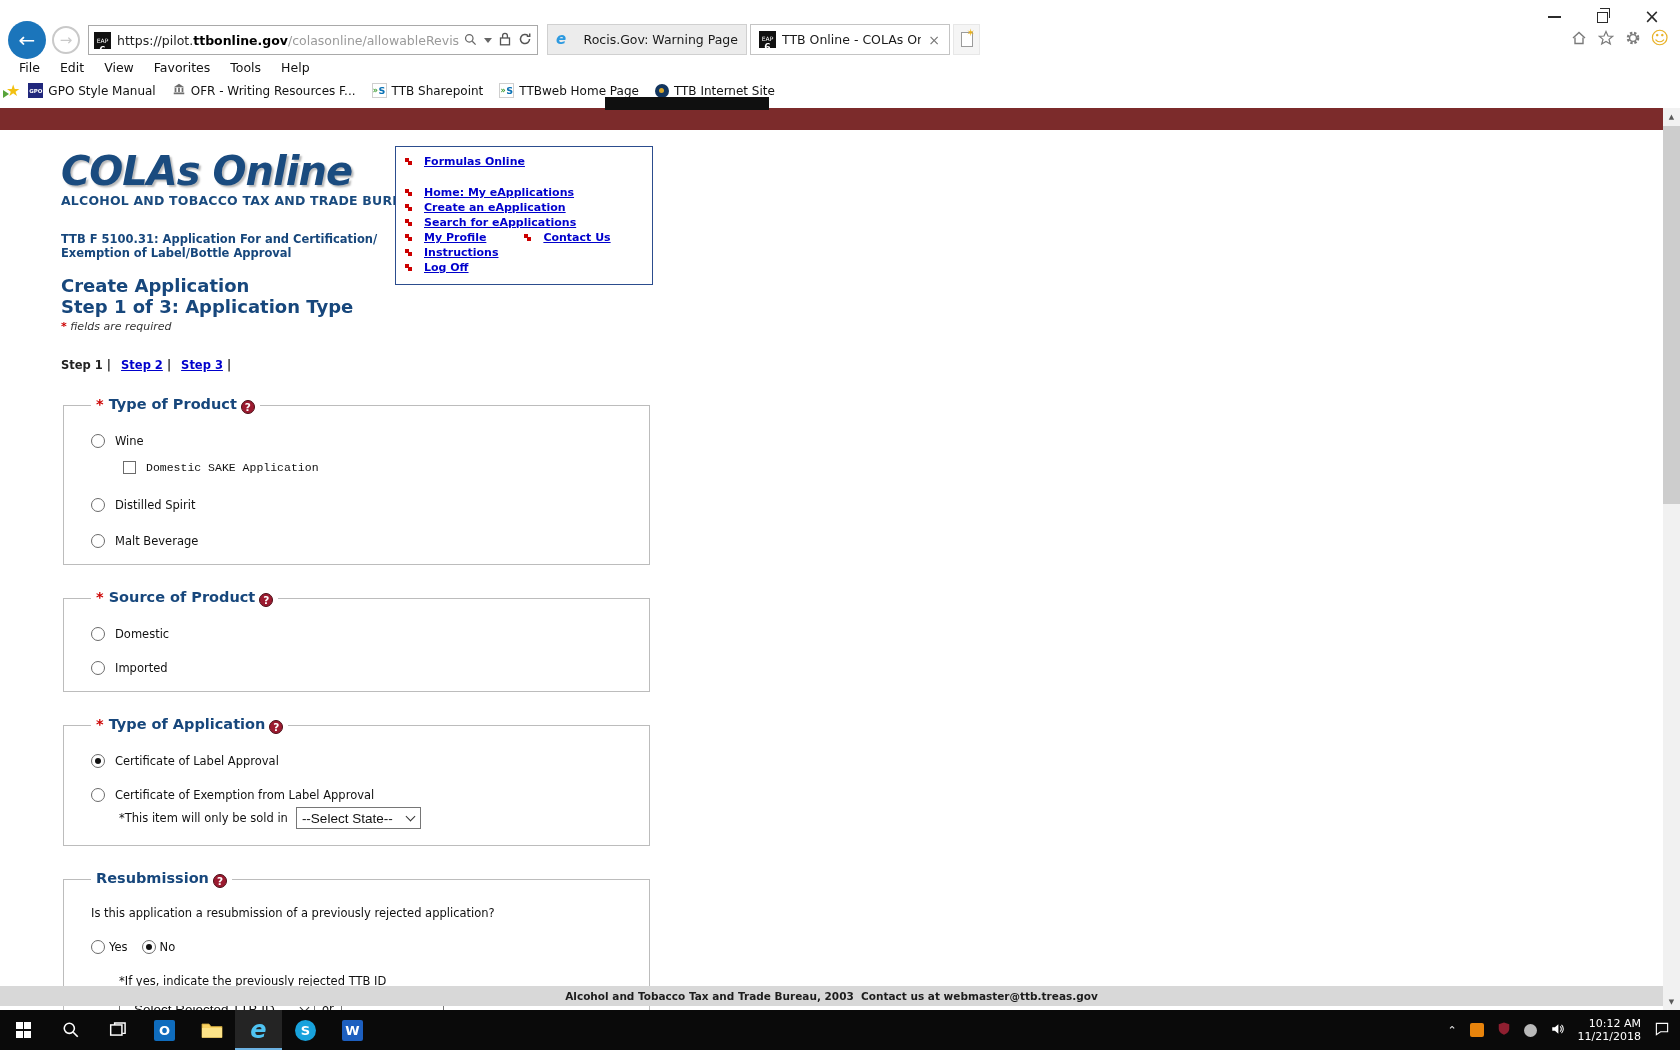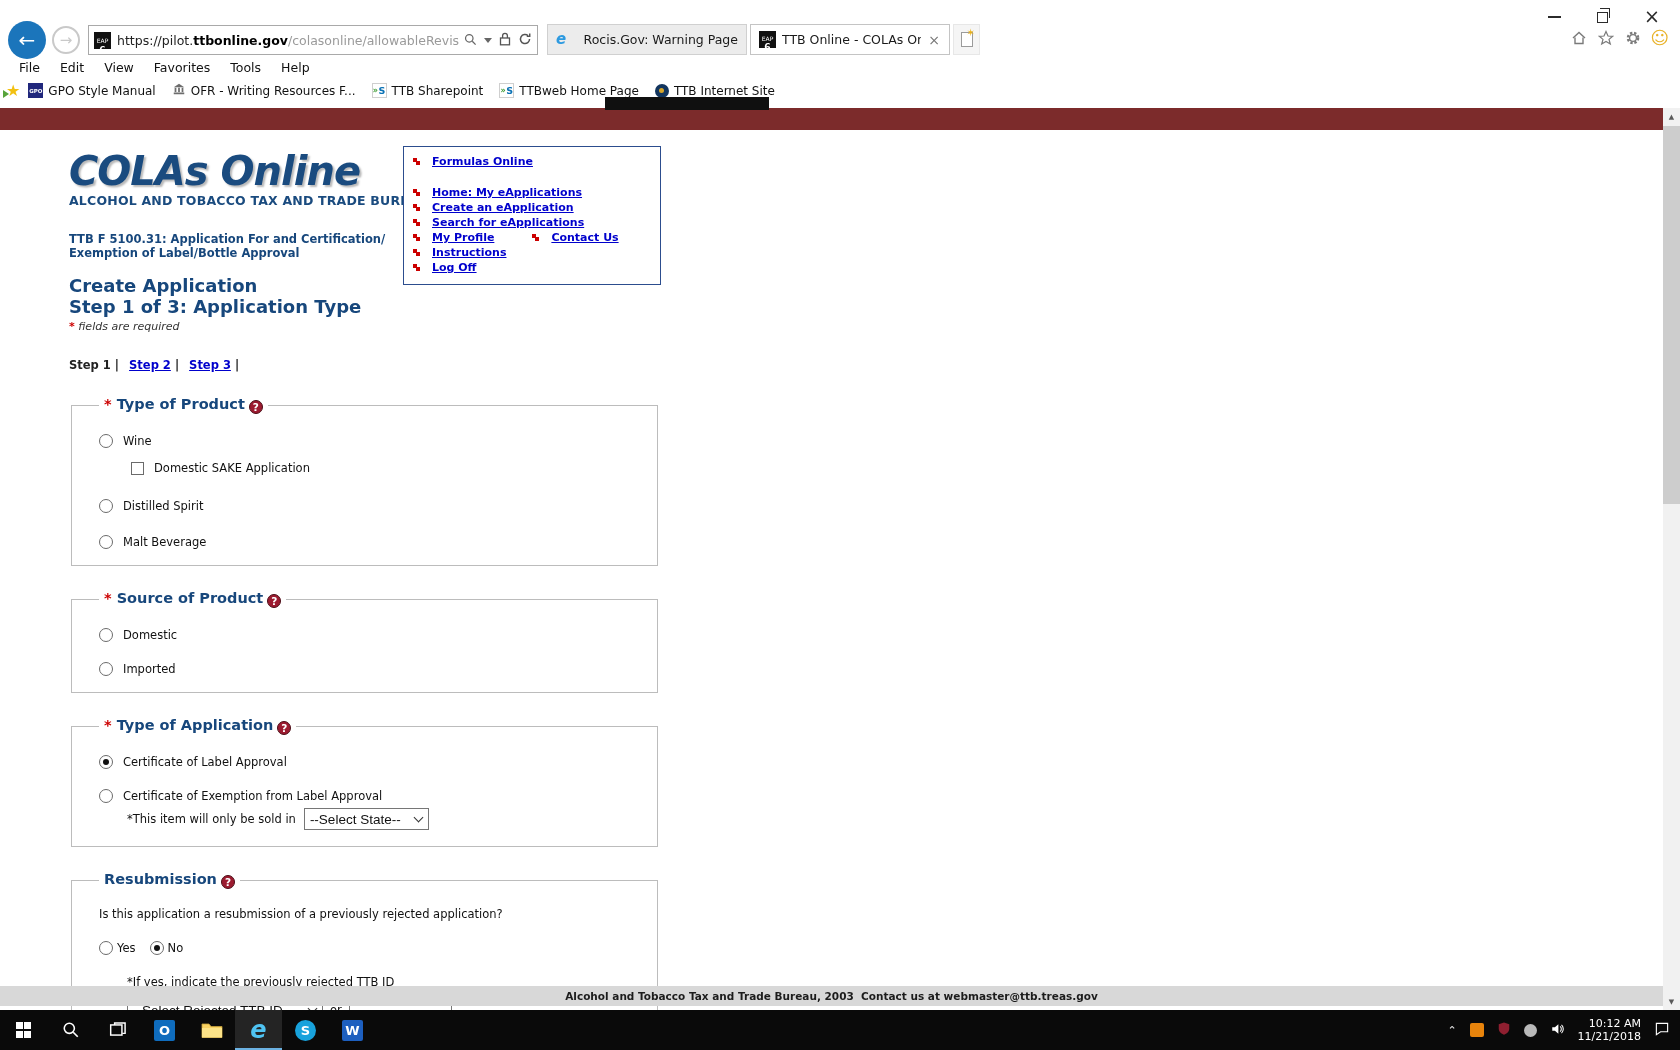--- a/index.html
+++ b/index.html
@@ -61,21 +61,21 @@
   .banner-black { position:absolute; left:605px; top:97px; width:164px; height:13px; background:#101010; z-index:3; }
   .banner { position:absolute; left:0; top:108px; width:1663px; height:22px; background:#7c2b2b; z-index:2; }
 
   
   .scrollbar { position:absolute; right:0; top:108px; width:17px; height:902px; background:#f1f1f1; z-index:8; }
   .sb-btn { position:absolute; left:0; width:17px; height:17px; color:#5a5a5a; font-size:7px; display:flex; align-items:center; justify-content:center; }
   .sb-up { top:0; } .sb-down { bottom:0; }
   .sb-thumb { position:absolute; top:18px; left:0; width:17px; height:378px; background:#cdcdcd; }
 
   
-  .content { position:absolute; left:8px; top:130px; width:1663px; background:#fff; }
+  .content { position:absolute; left:0; top:130px; width:1663px; background:#fff; }
   .inner { margin-left:61px; width:587px; position:relative; padding-top:20px; }
 
   .logo-title { font-size:40px; line-height:42px; font-weight:bold; font-style:italic; color:#1a4b7f; letter-spacing:-1px; text-shadow:2px 2px 2px #b9b9b9; }
   .logo-sub { font-size:12.5px; font-weight:bold; color:#1a4b7f; letter-spacing:0.2px; margin-top:1px; }
 
   .navbox { position:absolute; left:334px; top:16px; width:258px; border:1px solid #2c4d8e; padding:7px 6px 9px 9px; background:#fff; }
   .nav-row { display:flex; align-items:center; gap:12px; line-height:15px; }
   .bullet { width:4px; height:4px; background:#cc0000; box-shadow:3px 3px 0 #cc0000; flex:0 0 4px; margin-right:3px; margin-bottom:3px; }
   .nav-link { font-size:11px; font-weight:bold; color:#0000cc; text-decoration:underline; }
   .nav-gap { height:16px; }
@@ -91,21 +91,21 @@
   .steps-row .sep { margin:0 6px 0 4px; }
   .step-link { color:#0000cc; text-decoration:underline; }
 
   .fs { margin-top:24px; border:1px solid #bcbcbc; padding:4px 14px 16px 27px; width:587px; }
   .fs-legend { font-size:14.5px; font-weight:bold; color:#17477c; padding:0 5px; }
   .help-icon { display:inline-block; width:14px; height:14px; border-radius:50%; background:#9c1b30; border:1px solid #4c0d17; color:#fff; font-size:10.5px; font-weight:bold; text-align:center; line-height:13px; vertical-align:-2px; margin-left:4px; }
   .opt-row { display:flex; align-items:center; gap:10px; margin-top:16px; font-size:11.5px; color:#111; }
   .radio { width:14px; height:14px; border:1px solid #6b6b6b; border-radius:50%; background:#fff; flex:0 0 14px; position:relative; }
   .radio.sel::after { content:""; position:absolute; left:3px; top:3px; width:6px; height:6px; border-radius:50%; background:#111; }
   .checkbox { width:13px; height:13px; border:1px solid #6b6b6b; background:#fff; flex:0 0 13px; }
-  .indent1 { margin-left:32px; }
+  .indent1 { margin-left:32px;font-family:Liberation Mono, monospace; }
   .indent2 { margin-left:28px; }
   .sel-ctl { display:inline-flex; align-items:center; justify-content:space-between; border:1px solid #767676; background:#fff; height:22px; padding:0 5px; font-family:"Liberation Sans", sans-serif; font-size:13.5px; color:#111; }
   .chev { width:7px; height:7px; border-left:1.8px solid #333; border-bottom:1.8px solid #333; transform:rotate(-45deg); margin:-3px 1px 0 8px; }
   .text-input { width:103px; height:20px; border:1px solid #767676; background:#fff; }
 
   .footer { position:absolute; left:0; top:986px; width:1663px; height:20px; background:#d8d8d8; font-size:10.5px; font-weight:bold; color:#1c1c1c; text-align:center; line-height:20px; z-index:6; }
 
   
   .taskbar { position:absolute; left:0; top:1010px; width:1680px; height:40px; background:#0a0a0a; display:flex; align-items:stretch; z-index:10; }
   .tb-slot { width:47px; display:flex; align-items:center; justify-content:center; }

